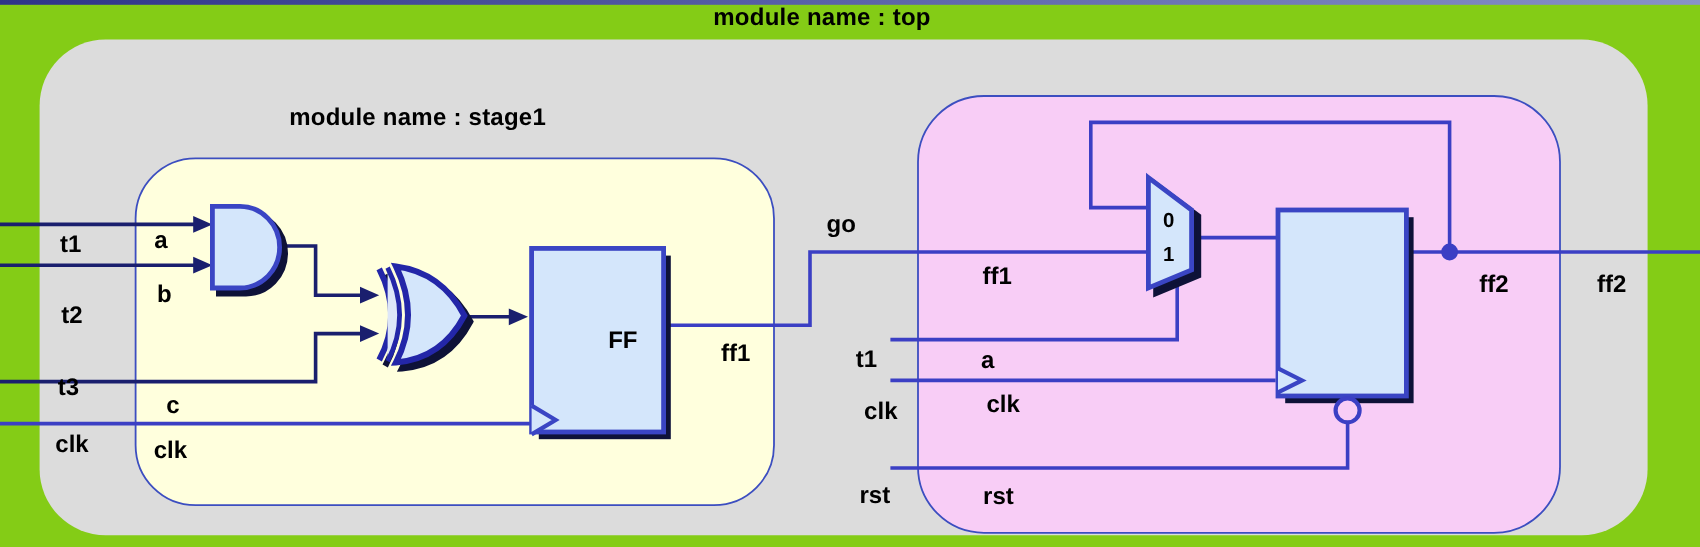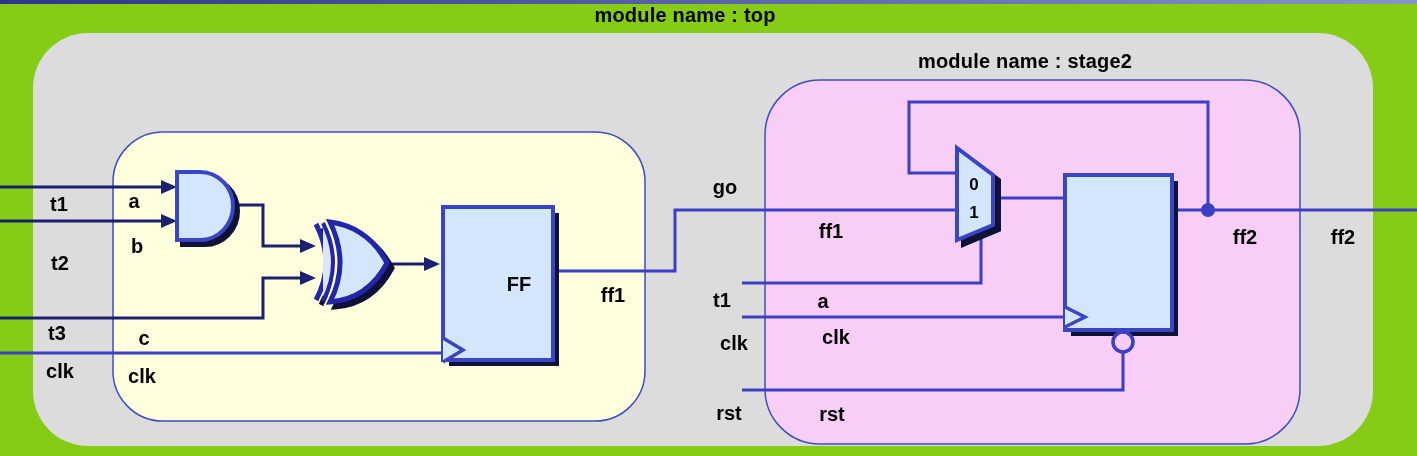--- a/index.html
+++ b/index.html
@@ -93,34 +93,34 @@
 
     <g>
       <rect x="1071" y="181" width="107" height="155" fill="#0e1238"></rect>
       <rect x="1065" y="175" width="107" height="155" fill="#d4e6fb" stroke="#3a45c4" stroke-width="4"></rect>
       <path d="M1065,307 L1085,317 L1065,327" fill="#d4e6fb" stroke="#3a45c4" stroke-width="3.5"></path>
       <circle cx="1123" cy="342" r="10" fill="#f8cdf6" stroke="#3b3fc4" stroke-width="3.5"></circle>
     </g>
   </svg>
 
   <div class="lbl title" style="left:685px;top:15px;">module name : top</div>
-  <div class="lbl title" style="left:1025px;top:61px;">module name : stage2</div>
+  <div class="lbl title" style="left:348px;top:98px;">module name : stage1</div>
 
   <div class="lbl" style="left:59px;top:204px;">t1</div>
   <div class="lbl" style="left:134px;top:201px;">a</div>
   <div class="lbl" style="left:60px;top:263px;">t2</div>
   <div class="lbl" style="left:137px;top:246px;">b</div>
-  <div class="lbl" style="left:57px;top:333px;">t3</div>
+  <div class="lbl" style="left:57px;top:323px;">t3</div>
   <div class="lbl" style="left:144px;top:338px;">c</div>
   <div class="lbl" style="left:60px;top:371px;">clk</div>
   <div class="lbl" style="left:142px;top:376px;">clk</div>
 
   <div class="lbl" style="left:519px;top:284px;">FF</div>
   <div class="lbl" style="left:613px;top:295px;">ff1</div>
-  <div class="lbl" style="left:725px;top:187px;">go</div>
+  <div class="lbl" style="left:701px;top:187px;">go</div>
 
   <div class="lbl" style="left:831px;top:231px;">ff1</div>
   <div class="lbl" style="left:722px;top:300px;">t1</div>
   <div class="lbl" style="left:823px;top:301px;">a</div>
   <div class="lbl" style="left:734px;top:343px;">clk</div>
   <div class="lbl" style="left:836px;top:337px;">clk</div>
   <div class="lbl" style="left:729px;top:413px;">rst</div>
   <div class="lbl" style="left:832px;top:414px;">rst</div>
 
   <div class="lbl small" style="left:974px;top:184px;">0</div>

